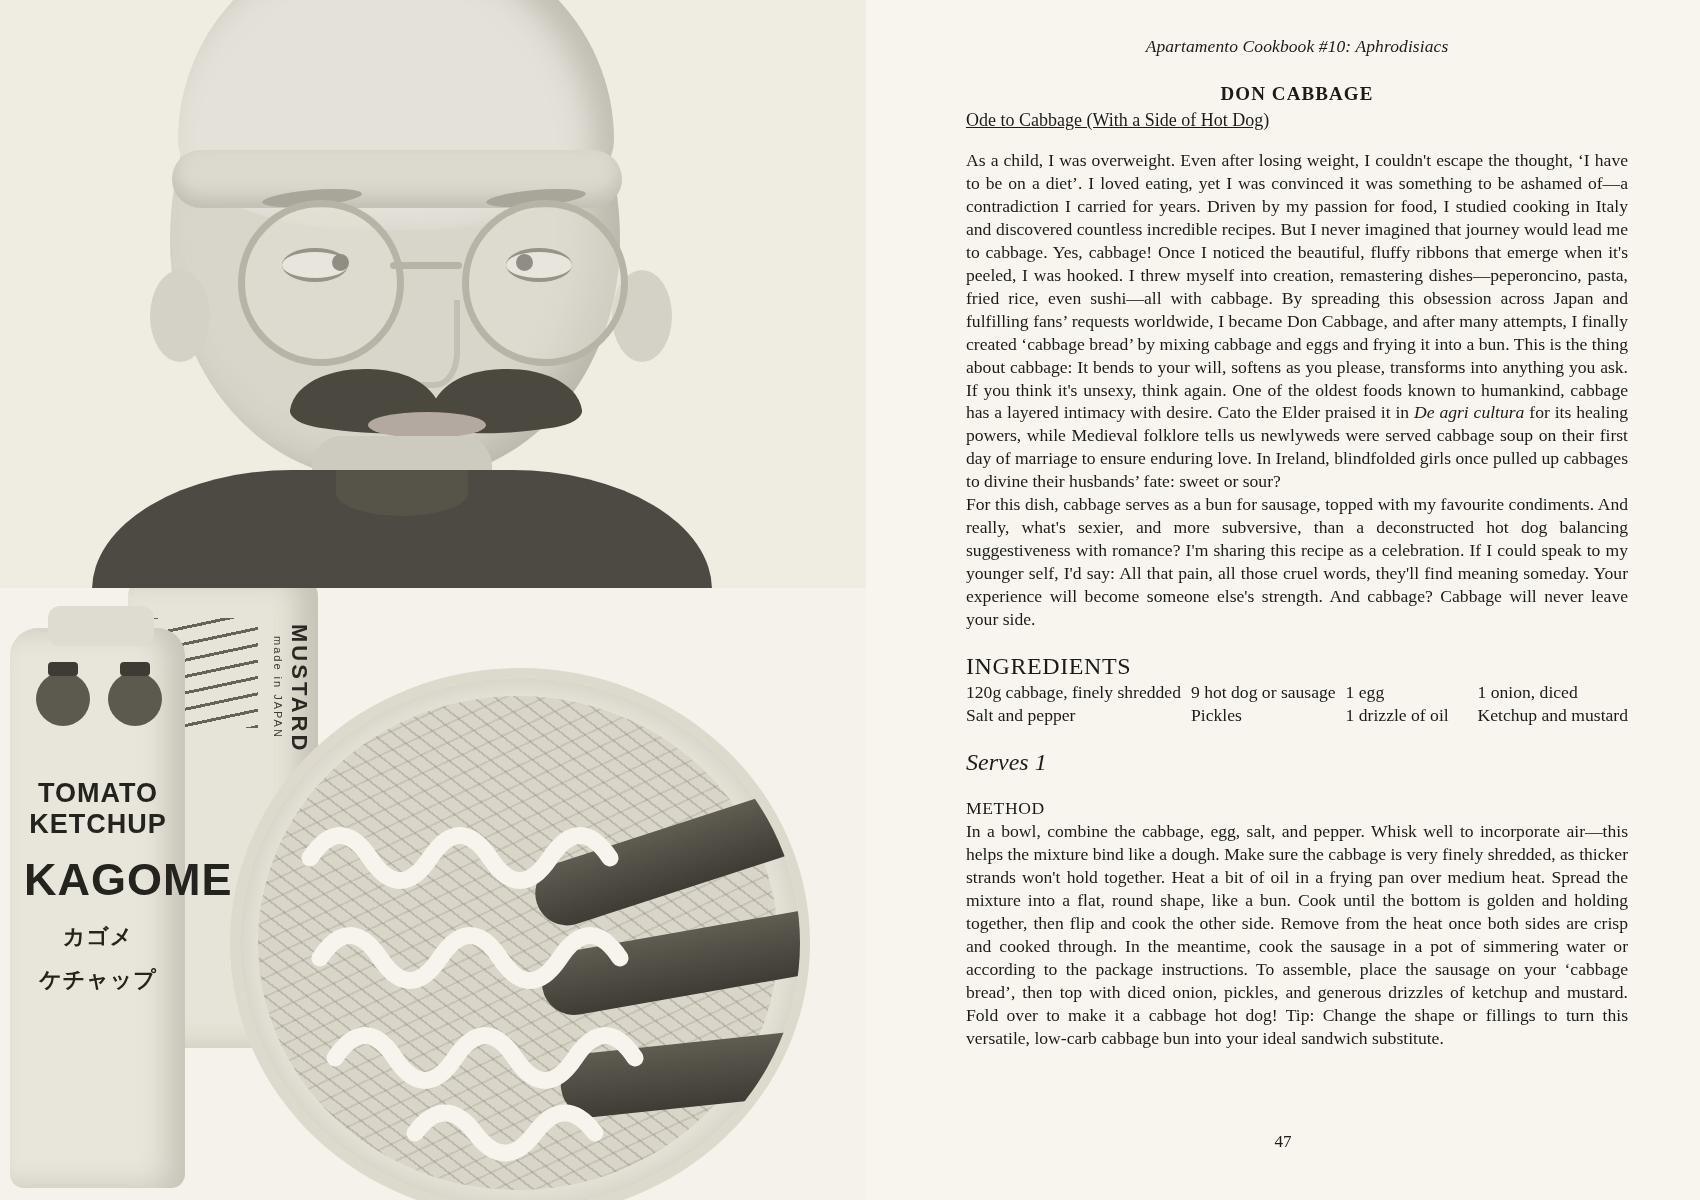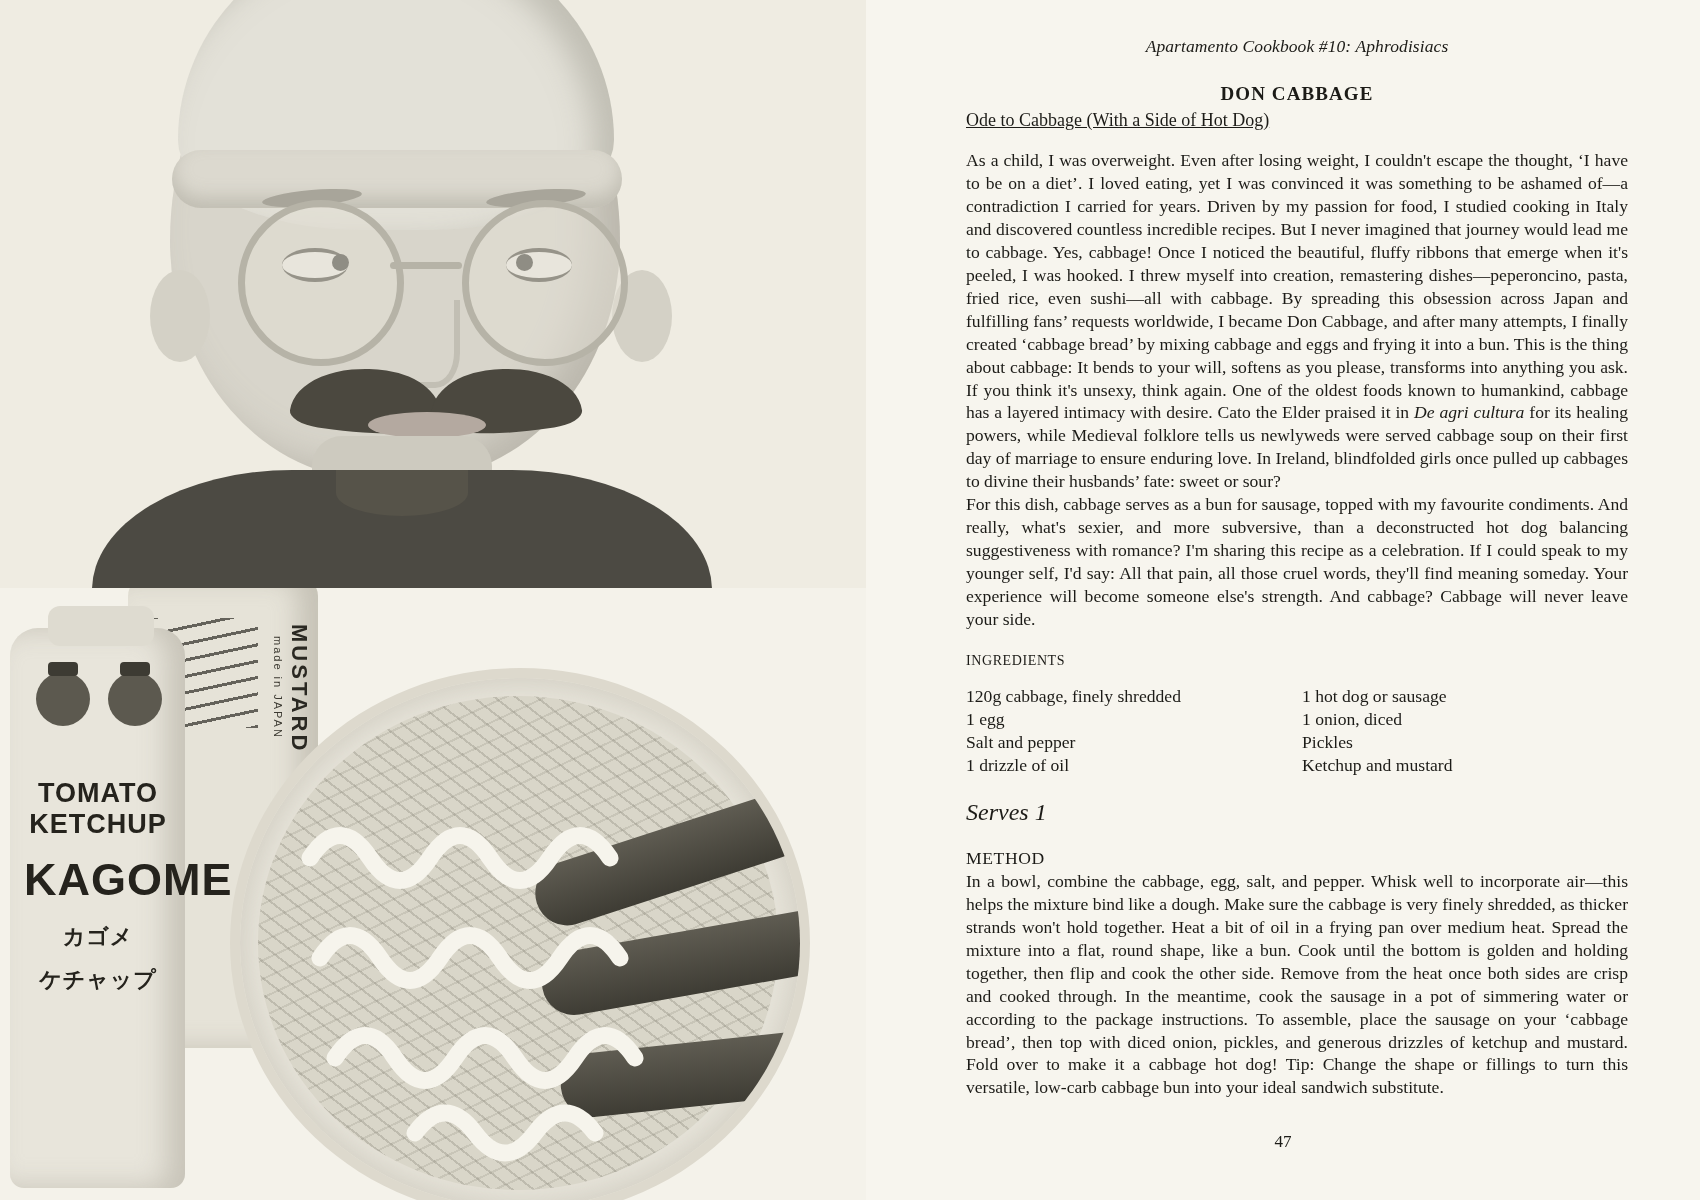--- a/index.html
+++ b/index.html
@@ -326,27 +326,27 @@
   }
   .body-text p {
     margin: 0;
     font-size: 17.6px;
     line-height: 1.305;
     text-align: justify;
     text-justify: inter-word;
     hyphens: none;
   }
   .section-head {
-    font-size: 14px;
+    font-size: 24px;
     letter-spacing: .6px;
-    margin: 22px 0 16px 0;
+    margin: 22px 0 1px 0;
   }
   .ing-grid {
     display: grid;
-    grid-template-columns: 1fr 1fr;
+    grid-template-columns: 1fr 1fr 1fr 1fr;
     column-gap: 10px;
     font-size: 17.6px;
     line-height: 1.305;
     margin-top: 1px;
   }
   .ing-grid div { white-space: nowrap; }
   .serves {
     font-style: italic;
     font-size: 24px;
     margin: 22px 0 0 0;
@@ -458,21 +458,21 @@
     <div class="recipe-subtitle">Ode to Cabbage (With a Side of Hot Dog)</div>
 
     <div class="body-text">
       <p><span>As a child, I was overweight. Even after losing weight, I couldn't escape the thought, ‘I have to be on a diet’. I loved eating, yet I was convinced it was something to be ashamed of—a contradiction I carried for years. Driven by my passion for food, I studied cooking in Italy and discovered countless incredible recipes. But I never imagined that journey would lead me to cabbage. Yes, cabbage! Once I noticed the beautiful, fluffy ribbons that emerge when it's peeled, I was hooked. I threw myself into creation, remastering dishes—peperoncino, pasta, fried rice, even sushi—all with cabbage. By spreading this obsession across Japan and fulfilling fans’ requests worldwide, I became Don Cabbage, and after many attempts, I finally created ‘cabbage bread’ by mixing cabbage and eggs and frying it into a bun. This is the thing about cabbage: It bends to your will, softens as you please, transforms into anything you ask. If you think it's unsexy, think again. One of the oldest foods known to humankind, cabbage has a layered intimacy with desire. Cato the Elder praised it in </span><em class="it">De agri cultura</em><span> for its healing powers, while Medieval folklore tells us newlyweds were served cabbage soup on their first day of marriage to ensure enduring love. In Ireland, blindfolded girls once pulled up cabbages to divine their husbands’ fate: sweet or sour?</span></p>
       <p>For this dish, cabbage serves as a bun for sausage, topped with my favourite condiments. And really, what's sexier, and more subversive, than a deconstructed hot dog balancing suggestiveness with romance? I'm sharing this recipe as a celebration. If I could speak to my younger self, I'd say: All that pain, all those cruel words, they'll find meaning someday. Your experience will become someone else's strength. And cabbage? Cabbage will never leave your side.</p>
     </div>
 
     <div class="section-head">INGREDIENTS</div>
     <div class="ing-grid">
       <div>120g cabbage, finely shredded</div>
-      <div>1 hot dog or sausage</div>
+      <div>9 hot dog or sausage</div>
       <div>1 egg</div>
       <div>1 onion, diced</div>
       <div>Salt and pepper</div>
       <div>Pickles</div>
       <div>1 drizzle of oil</div>
       <div>Ketchup and mustard</div>
     </div>
 
     <div class="serves">Serves 1</div>
 

